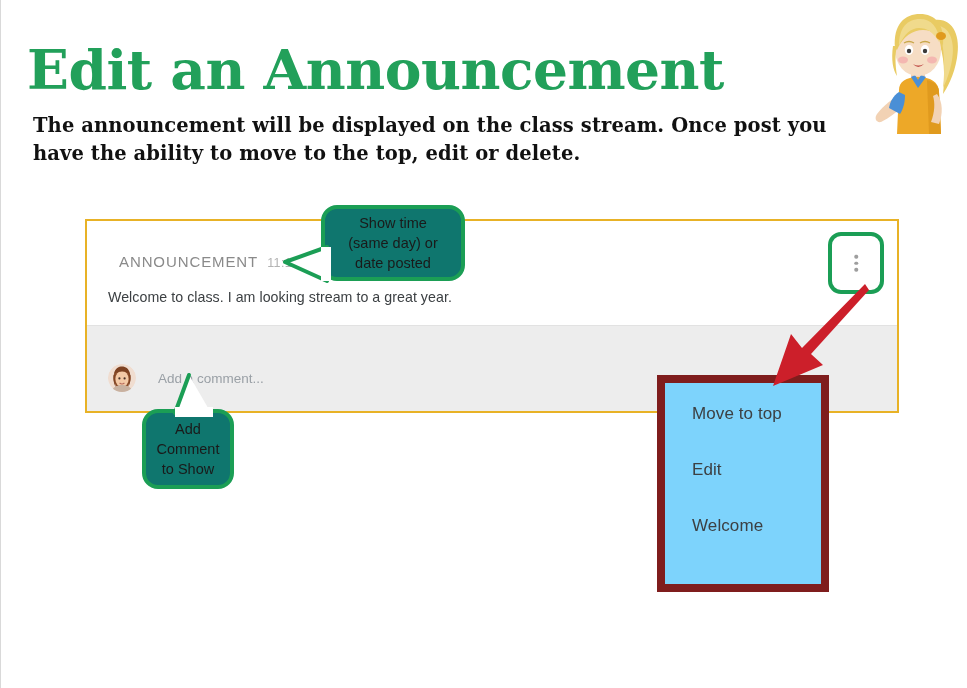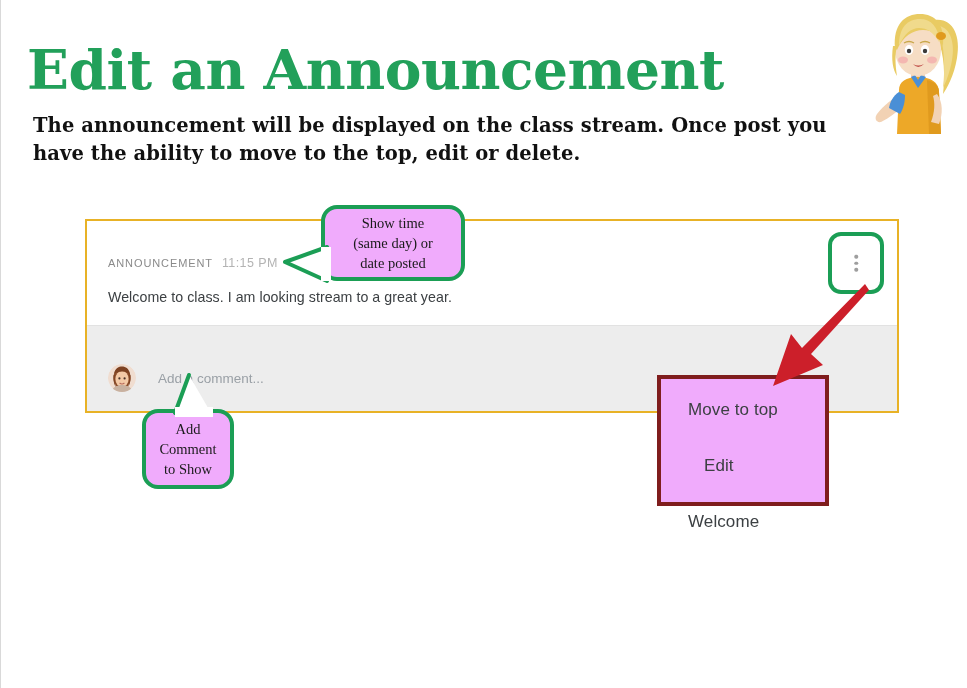--- a/index.html
+++ b/index.html
@@ -79,23 +79,24 @@
     left: 0; top: 105px; right: 0; bottom: 0;
     background: #ededed;
   }
   .ann-meta {
     position: absolute;
     left: 21px;
     top: 32px;
     white-space: nowrap;
   }
   .ann-label {
-    font-size: 11px;
+    font-size: 15px;
     letter-spacing: 0.9px;
     color: #8a8a8a;
+    margin-left: 11px;
   }
   .ann-time {
     font-size: 12.5px;
     letter-spacing: 0.4px;
     color: #b3b3b3;
     margin-left: 9px;
   }
   .ann-text {
     position: absolute;
     left: 21px;
@@ -156,24 +157,24 @@
     width: 3.5px;
     height: 3.5px;
     border-radius: 50%;
     background: #9e9e9e;
   }
 
   
   .bubble {
     position: absolute;
     box-sizing: border-box;
-    background: #f0abfc;
+    background: #0f766e;
     border: 4px solid #1b9e55;
     border-radius: 16px;
-    font-family: Liberation Serif, serif;
+    font-family: Liberation Sans, sans-serif;
     font-size: 14.5px;
     line-height: 20px;
     color: #1a1a1a;
     text-align: center;
     display: flex;
     align-items: center;
     justify-content: center;
     z-index: 6;
   }
   .bubble-time {
@@ -200,36 +201,36 @@
     top: 282px;
     z-index: 8;
   }
 
   
   .menu {
     position: absolute;
     left: 656px;
     top: 375px;
     width: 172px;
-    height: 131px;
-    box-sizing: border-box;
-    background: #f0abfc;
-    border: 4px solid #7f1d1d;
+    height: 217px;
+    box-sizing: border-box;
+    background: #7dd3fc;
+    border: 8px solid #7f1d1d;
     z-index: 5;
   }
   .menu-item {
     position: absolute;
     left: 27px;
     font-size: 17px;
     color: #3c4043;
     letter-spacing: 0.1px;
     white-space: nowrap;
   }
   .menu-item-0 { top: 21px; }
-  .menu-item-1 { top: 77px; margin-left: 16px; }
+  .menu-item-1 { top: 77px; }
   .menu-item-2 { top: 133px; }
 </style>
 </head>
 <body>
 
 <div id="page">
 
   <div class="slide-title">Edit an Announcement</div>
 
   <div class="slide-body">The announcement will be displayed on the class stream. Once post you have the ability to move to the top, edit or delete.</div>

